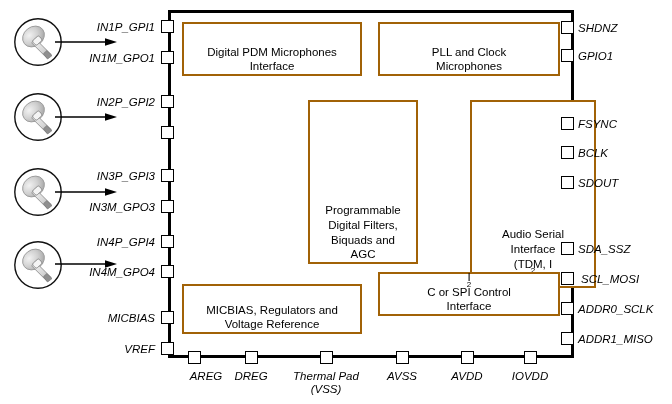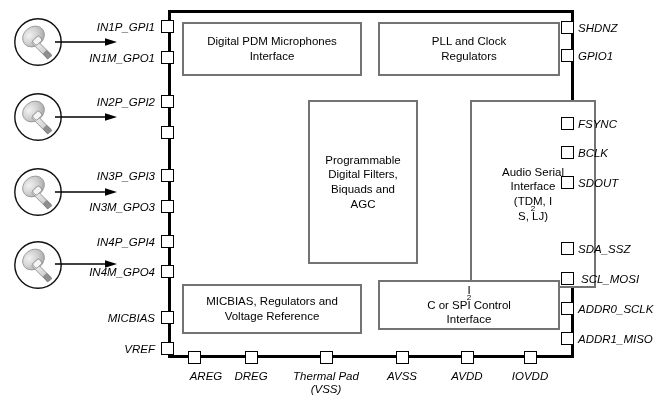--- a/index.html
+++ b/index.html
@@ -29,25 +29,25 @@
     width: 406px;
     height: 348px;
     border: 3px solid #000000;
     box-sizing: border-box;
     background: #ffffff;
   }
 
   
   .block {
     position: absolute;
-    border: 2px solid #737373;
+    border: 2px solid #a16207;
     box-sizing: border-box;
     background: #ffffff;
     display: flex;
-    align-items: center;
+    align-items: flex-end;
     justify-content: center;
     text-align: center;
     font-size: 11.5px;
     line-height: 1.28;
     color: #000;
   }
   .block span { display: block; padding: 0 4px; }
 
   
   .pin {
@@ -172,21 +172,21 @@
   <div class="block" style="left:182px; top:22px; width:180px; height:54px;">
     <span>
       <span>Digital PDM Microphones</span>
       <span>Interface</span>
     </span>
   </div>
 
   <div class="block" style="left:378px; top:22px; width:182px; height:54px;">
     <span>
       <span>PLL and Clock</span>
-      <span>Regulators</span>
+      <span>Microphones</span>
     </span>
   </div>
 
 
   <div class="block" style="left:308px; top:100px; width:110px; height:164px;">
     <span>
       <span>Programmable</span>
       <span>Digital Filters,</span>
       <span>Biquads and</span>
       <span>AGC</span>
@@ -201,21 +201,21 @@
     </span>
   </div>
 
   <div class="block" style="left:182px; top:284px; width:180px; height:50px;">
     <span>
       <span>MICBIAS, Regulators and</span>
       <span>Voltage Reference</span>
     </span>
   </div>
 
-  <div class="block" style="left:378px; top:280px; width:182px; height:50px;">
+  <div class="block" style="left:378px; top:272px; width:182px; height:44px;">
     <span>
       <span>I<span class="sub">2</span>C or SPI Control</span>
       <span>Interface</span>
     </span>
   </div>
 
   <div class="pin" style="left:161px; top:20px;"></div>
   <div class="pin-label left" style="left:0px; top:27px; width:155px;">IN1P_GPI1</div>
 
   <div class="pin" style="left:161px; top:51px;"></div>

